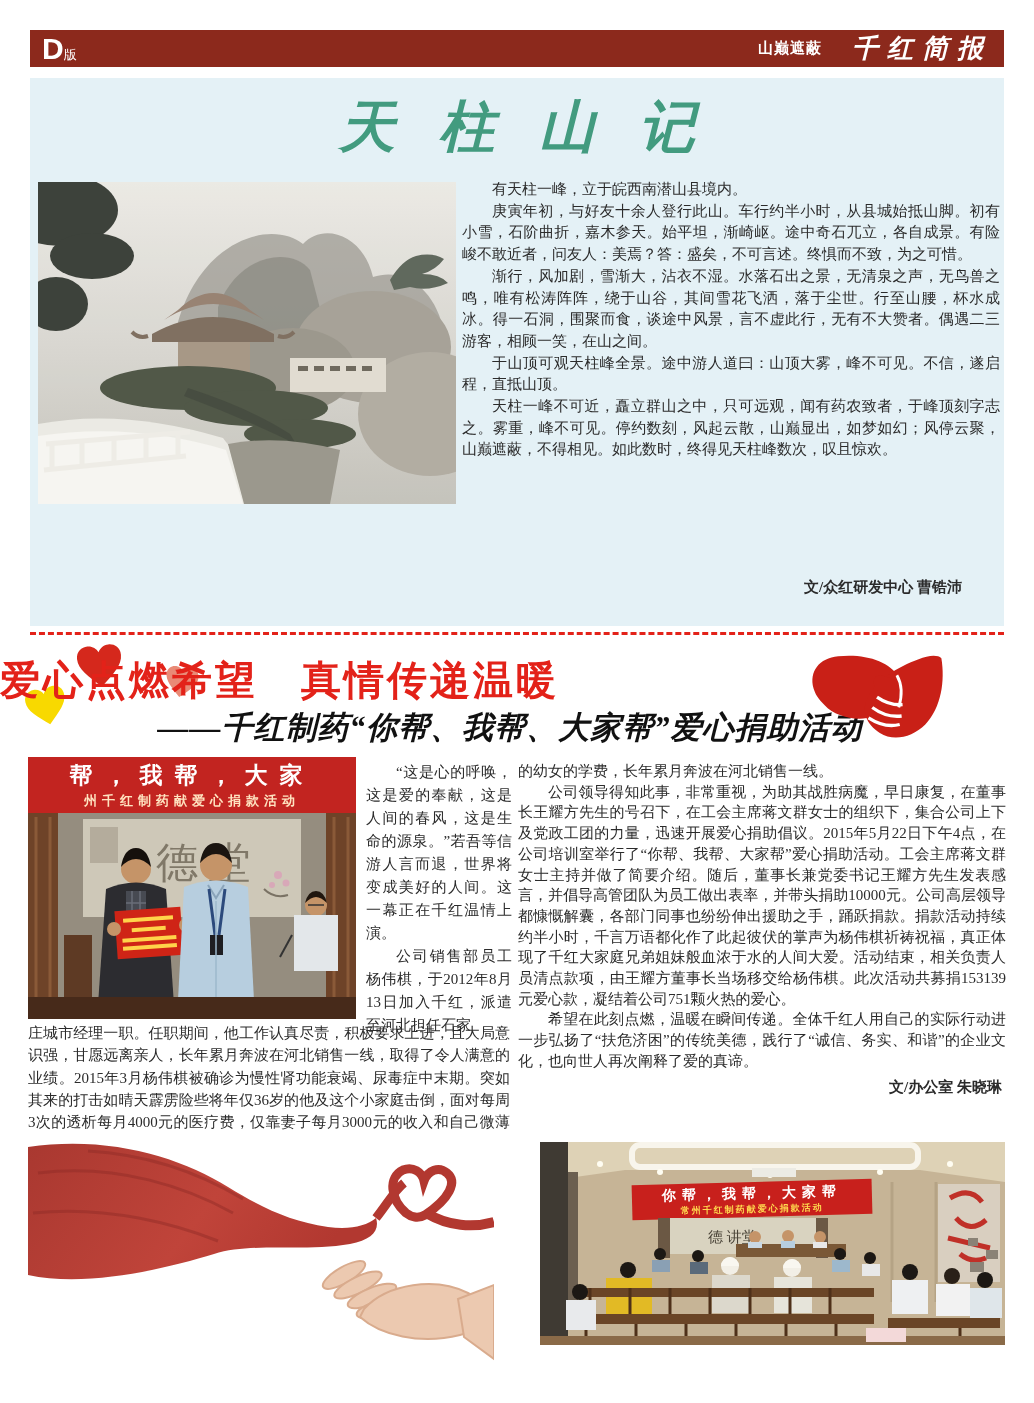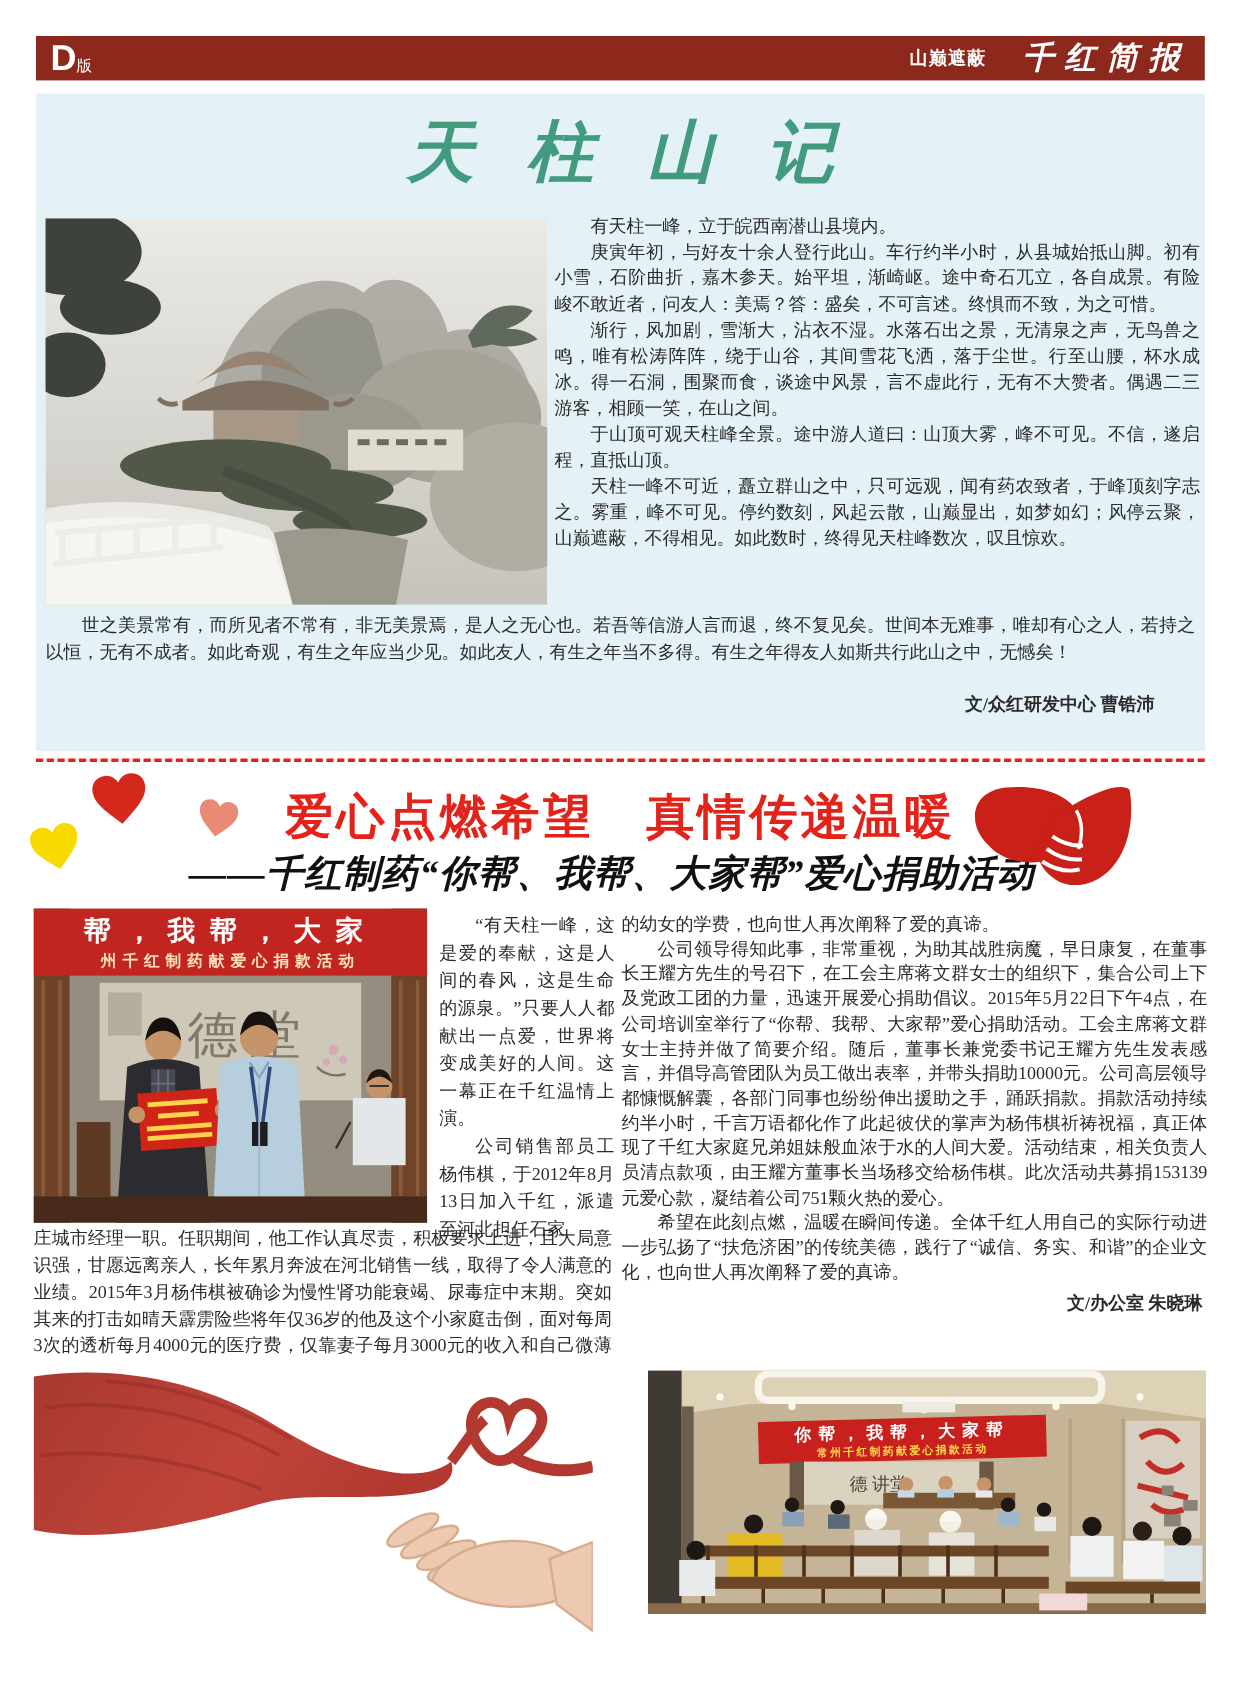--- a/index.html
+++ b/index.html
@@ -45,21 +45,21 @@
   
   .divider { position:absolute; left:30px; top:632px; width:974px; height:0;
     border-top:3px dashed var(--accent_red,#e04848); }
   
   .heart { position:absolute; }
   .heart svg { width:100%; height:100%; display:block; }
   .heart-big    { left:76px;  top:644px; width:48px; height:45px; transform:rotate(-6deg); }
   .heart-small  { left:164px; top:666px; width:35px; height:33px; transform:rotate(9deg); }
   .heart-yellow { left:25px;  top:686px; width:43px; height:41px; transform:rotate(-12deg); }
   .a2-title {
-    position:absolute; left:0; top:653px; width:100%; text-align:center;
+    position:absolute; left:0; top:653px; width:100%; 
     font-size:40px; font-weight:bold; color:var(--accent_red,#e32219);
     font-family:"Liberation Sans",sans-serif; letter-spacing:3px;
   }
   .a2-subtitle {
     position:absolute; left:145px; top:707px; width:730px; text-align:center;
     font-size:31px; font-weight:bold; font-style:italic; color:#111; letter-spacing:1px;
   }
   .hands-icon { position:absolute; left:806px; top:650px; width:142px; height:96px; }
   .hands-icon svg { width:100%; height:100%; display:block; }
   
@@ -159,21 +159,20 @@
     </div>
 
     <div class="a1-col">
       <p>有天柱一峰，立于皖西南潜山县境内。</p>
       <p>庚寅年初，与好友十余人登行此山。车行约半小时，从县城始抵山脚。初有小雪，石阶曲折，嘉木参天。始平坦，渐崎岖。途中奇石兀立，各自成景。有险峻不敢近者，问友人：美焉？答：盛矣，不可言述。终惧而不致，为之可惜。</p>
       <p>渐行，风加剧，雪渐大，沾衣不湿。水落石出之景，无清泉之声，无鸟兽之鸣，唯有松涛阵阵，绕于山谷，其间雪花飞洒，落于尘世。行至山腰，杯水成冰。得一石洞，围聚而食，谈途中风景，言不虚此行，无有不大赞者。偶遇二三游客，相顾一笑，在山之间。</p>
       <p>于山顶可观天柱峰全景。途中游人道曰：山顶大雾，峰不可见。不信，遂启程，直抵山顶。</p>
       <p>天柱一峰不可近，矗立群山之中，只可远观，闻有药农致者，于峰顶刻字志之。雾重，峰不可见。停约数刻，风起云散，山巅显出，如梦如幻；风停云聚，山巅遮蔽，不得相见。如此数时，终得见天柱峰数次，叹且惊欢。</p>
     </div>
 
-    <p class="a1-closing">世之美景常有，而所见者不常有，非无美景焉，是人之无心也。若吾等信游人言而退，终不复见矣。世间本无难事，唯却有心之人，若持之以恒，无有不成者。如此奇观，有生之年应当少见。如此友人，有生之年当不多得。有生之年得友人如斯共行此山之中，无憾矣！</p>
     <div class="a1-byline">文/众红研发中心 曹锆沛</div>
   </section>
 
   <div class="divider"></div>
 
   <div class="heart heart-big">
     <svg viewBox="0 0 50 46">
         <path d="M25,44 C12,32 2,24 2,13 C2,5 8,1 14,1 C19,1 23,4 25,8 C27,4 31,1 36,1 C42,1 48,5 48,13 C48,24 38,32 25,44 Z" fill="#d5281c"></path>
       </svg>
   </div>
@@ -247,26 +246,26 @@
       <path d="M156,130 q32,-13 64,0 l7,132 l-78,0 Z" fill="#b7cedf"></path>
       <path d="M180,128 l8,13 l8,-13" stroke="#8aa4ba" stroke-width="2" fill="none"></path>
       <path d="M181,132 l6,46 M197,132 l-6,46" stroke="#2c4a7c" stroke-width="3" fill="none"></path>
       <rect x="182" y="178" width="13" height="20" fill="#1e1e22"></rect>
       <path d="M188,144 v110" stroke="#9db8cc" stroke-width="1.5"></path>
       <rect x="0" y="240" width="328" height="22" fill="#472a1a"></rect>
     </svg>
   </div>
 
   <div class="a2-mid">
-    <p>“有天柱一峰，这是爱的奉献，这是人间的春风，这是生命的源泉。”只要人人都献出一点爱，世界将变成美好的人间。这一幕正在千红温情上演。</p>
+    <p>“这是心的呼唤，这是爱的奉献，这是人间的春风，这是生命的源泉。”若吾等信游人言而退，世界将变成美好的人间。这一幕正在千红温情上演。</p>
     <p>公司销售部员工杨伟棋，于2012年8月13日加入千红，派遣至河北担任石家</p>
   </div>
 
   <div class="a2-right">
-    <p>的幼女的学费，也向世人再次阐释了爱的真谛。</p>
+    <p>的幼女的学费，长年累月奔波在河北销售一线。</p>
     <p class="indent">公司领导得知此事，非常重视，为助其战胜病魔，早日康复，在董事长王耀方先生的号召下，在工会主席蒋文群女士的组织下，集合公司上下及党政工团的力量，迅速开展爱心捐助倡议。2015年5月22日下午4点，在公司培训室举行了“你帮、我帮、大家帮”爱心捐助活动。工会主席蒋文群女士主持并做了简要介绍。随后，董事长兼党委书记王耀方先生发表感言，并倡导高管团队为员工做出表率，并带头捐助10000元。公司高层领导都慷慨解囊，各部门同事也纷纷伸出援助之手，踊跃捐款。捐款活动持续约半小时，千言万语都化作了此起彼伏的掌声为杨伟棋祈祷祝福，真正体现了千红大家庭兄弟姐妹般血浓于水的人间大爱。活动结束，相关负责人员清点款项，由王耀方董事长当场移交给杨伟棋。此次活动共募捐153139元爱心款，凝结着公司751颗火热的爱心。</p>
     <p class="indent">希望在此刻点燃，温暖在瞬间传递。全体千红人用自己的实际行动进一步弘扬了“扶危济困”的传统美德，践行了“诚信、务实、和谐”的企业文化，也向世人再次阐释了爱的真谛。</p>
     <div class="a2-byline">文/办公室 朱晓琳</div>
   </div>
 
   <p class="a2-bottomleft">庄城市经理一职。任职期间，他工作认真尽责，积极要求上进，且大局意识强，甘愿远离亲人，长年累月奔波在河北销售一线，取得了令人满意的业绩。2015年3月杨伟棋被确诊为慢性肾功能衰竭、尿毒症中末期。突如其来的打击如晴天霹雳险些将年仅36岁的他及这个小家庭击倒，面对每周3次的透析每月4000元的医疗费，仅靠妻子每月3000元的收入和自己微薄的病假工资，还要负担小学一年级</p>
 
   <div class="photo ribbon-img">
     <svg viewBox="0 0 466 266" preserveAspectRatio="none">
       <defs>

